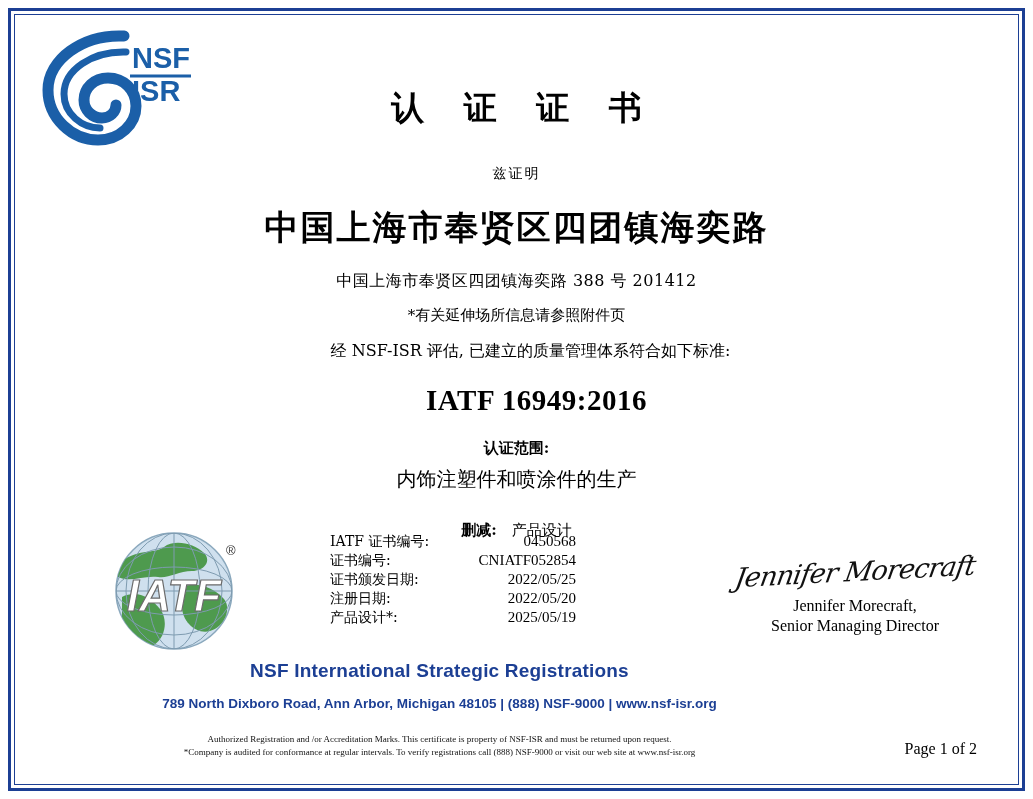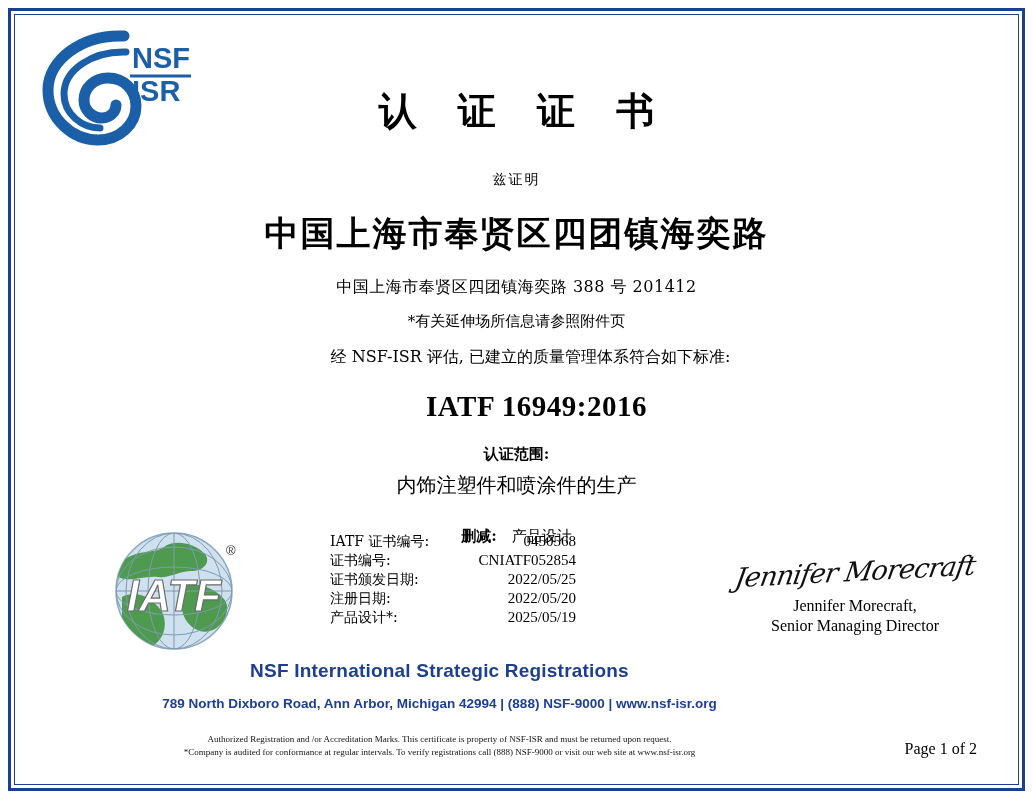--- a/index.html
+++ b/index.html
@@ -63,21 +63,21 @@
   .content {
     position: absolute;
     left: 0;
     top: 0;
     width: 1033px;
     text-align: center;
   }
   .title-cn {
     margin-top: 86px;
     font-family: "DejaVu Serif", serif;
-    font-size: 38px;
+    font-size: 33px;
     font-weight: bold;
     letter-spacing: 14px;
     color: #000;
     text-indent: 14px;
   }
   .sub-zheng {
     margin-top: 34px;
     font-family: "DejaVu Sans", sans-serif;
     font-size: 14px;
     letter-spacing: 2px;
@@ -313,21 +313,21 @@
   </div>
 
   <div class="signature-block">
     <div class="signature-script">Jennifer Morecraft</div>
     <div class="sig-name">Jennifer Morecraft,</div>
     <div class="sig-title">Senior Managing Director</div>
   </div>
 
   <div class="footer">
     <div class="org-name">NSF International Strategic Registrations</div>
-    <div class="org-addr">789 North Dixboro Road, Ann Arbor, Michigan 42994 | (888) NSF-9000 | www.nsf-isr.org</div>
+    <div class="org-addr">789 North Dixboro Road, Ann Arbor, Michigan 48105 | (888) NSF-9000 | www.nsf-isr.org</div>
     <div class="fine-print">
       <div>Authorized Registration and /or Accreditation Marks. This certificate is property of NSF-ISR and must be returned upon request.</div>
       <div>*Company is audited for conformance at regular intervals. To verify registrations call (888) NSF-9000 or visit our web site at www.nsf-isr.org</div>
     </div>
   </div>
 
   <div class="page-number">Page 1 of 2</div>
 
 </div>
 

